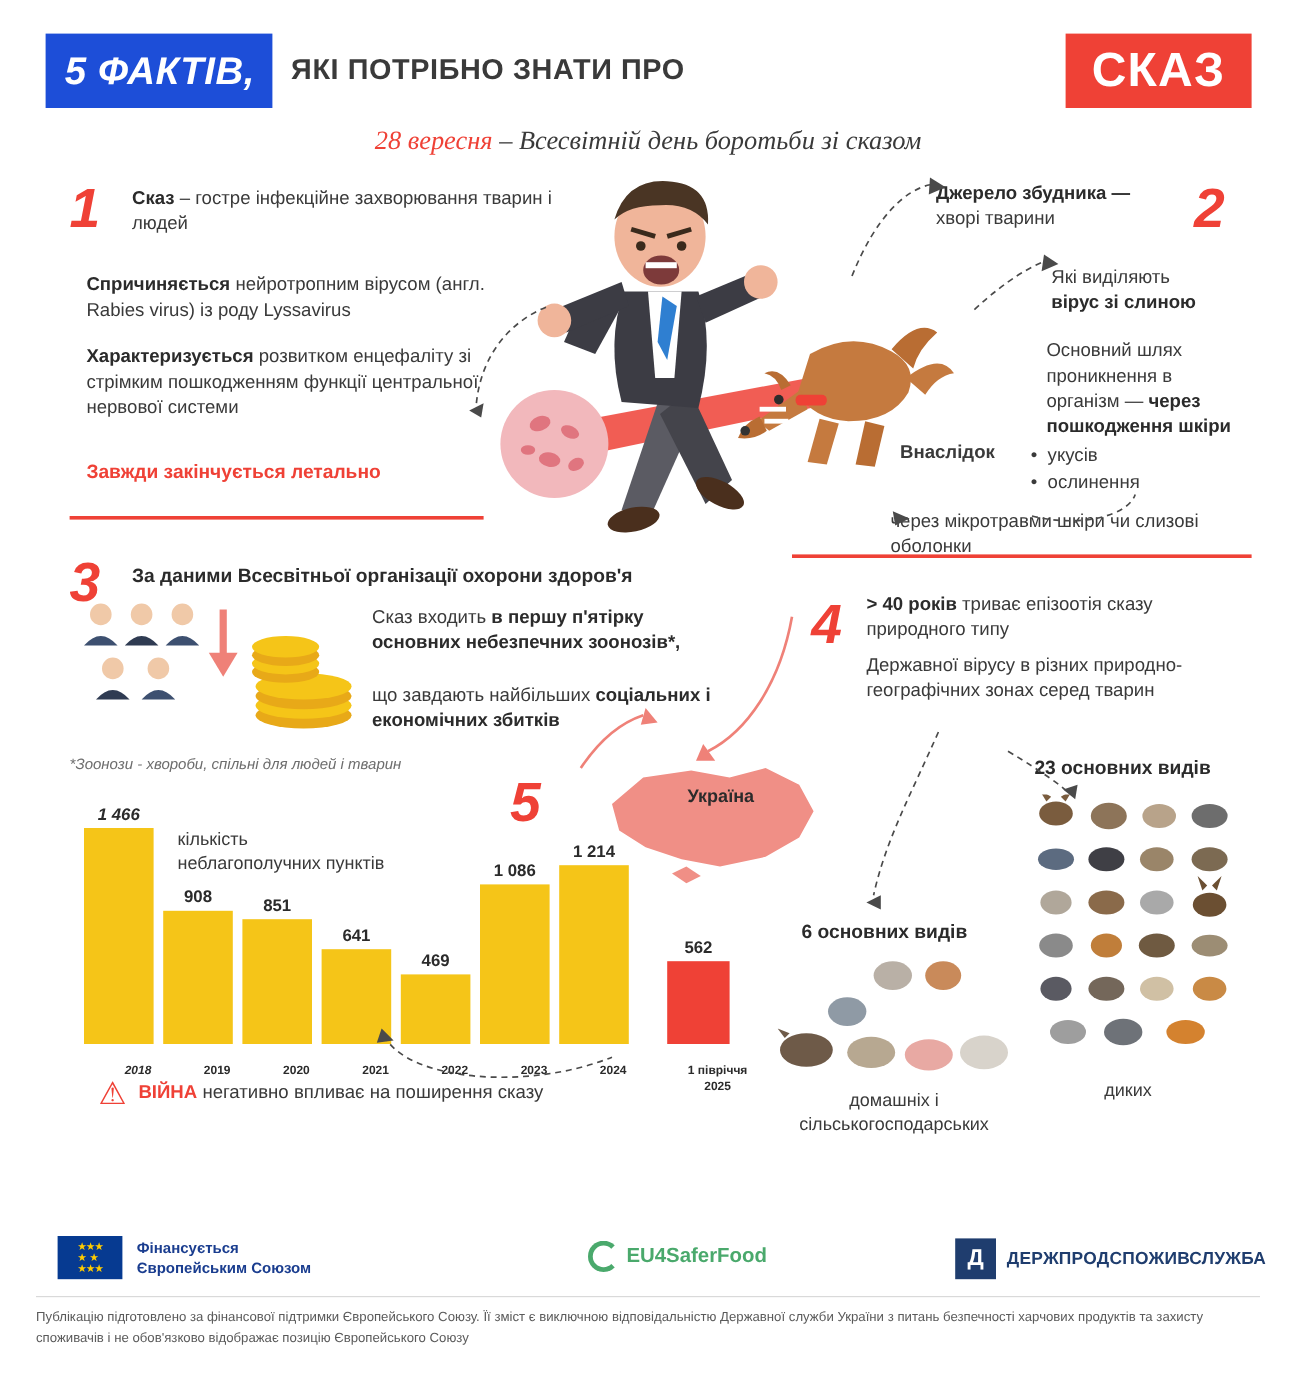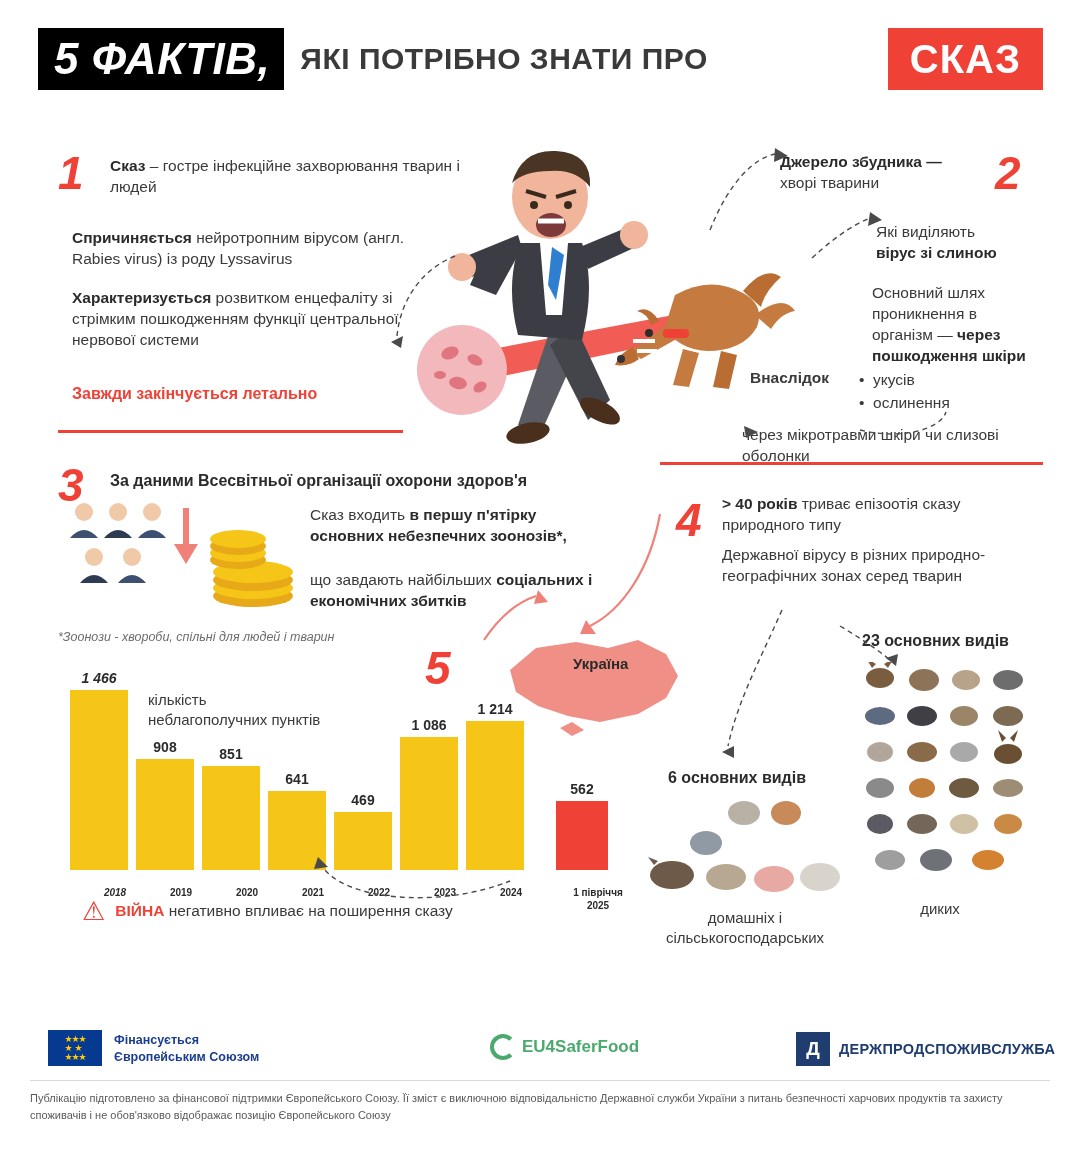--- a/index.html
+++ b/index.html
@@ -13,27 +13,27 @@
     overflow:hidden;
   }
   .page { position:relative; width:1080px; height:1149px; }
 
   
   .header {
     position:absolute; left:38px; top:28px; width:1005px; height:62px;
     display:flex; align-items:stretch;
   }
   .hdr-red {
-    background:#000000; color:#fff;
-    font-size:44px; font-weight:bold; letter-spacing:.5px;
+    background:#1d4ed8; color:#fff;
+    font-size:32px; font-weight:bold; letter-spacing:.5px;
     display:flex; align-items:center; padding:0 14px 0 16px;
     font-style:italic;
   }
   .hdr-mid {
-    color:#3a3a3a; font-size:30px; font-weight:bold;
+    color:#3a3a3a; font-size:24px; font-weight:bold;
     display:flex; align-items:center; padding:0 16px; letter-spacing:.5px;
   }
   .hdr-red2 {
     background:#ef4136; color:#fff;
     font-size:40px; font-weight:bold; letter-spacing:1px;
     display:flex; align-items:center; padding:0 22px;
     margin-left:auto;
   }
   .subtitle {
     position:absolute; top:104px; left:0; width:1080px; text-align:center;
@@ -146,20 +146,23 @@
 </style>
 </head>
 <body>
 
 <div class="page">
 
   <div class="header">
     <div class="hdr-red">5 ФАКТІВ,</div>
     <div class="hdr-mid">ЯКІ ПОТРІБНО ЗНАТИ ПРО</div>
     <div class="hdr-red2">СКАЗ</div>
+  </div>
+  <div class="subtitle">
+    <span class="date">28 вересня</span><span> – Всесвітній день боротьби зі сказом</span>
   </div>
 
   <div class="abs" style="left:400px; top:135px; width:420px; height:320px;">
     <svg width="420" height="320" viewBox="0 0 420 320">
 
       <polygon points="60,220 300,175 300,200 60,250" fill="#ef4136" opacity="0.85"></polygon>
 
       <circle cx="62" cy="235" r="45" fill="#f2b8bc"></circle>
       <g fill="#e0757f">
         <ellipse cx="50" cy="218" rx="9" ry="6" transform="rotate(-20 50 218)"></ellipse>

